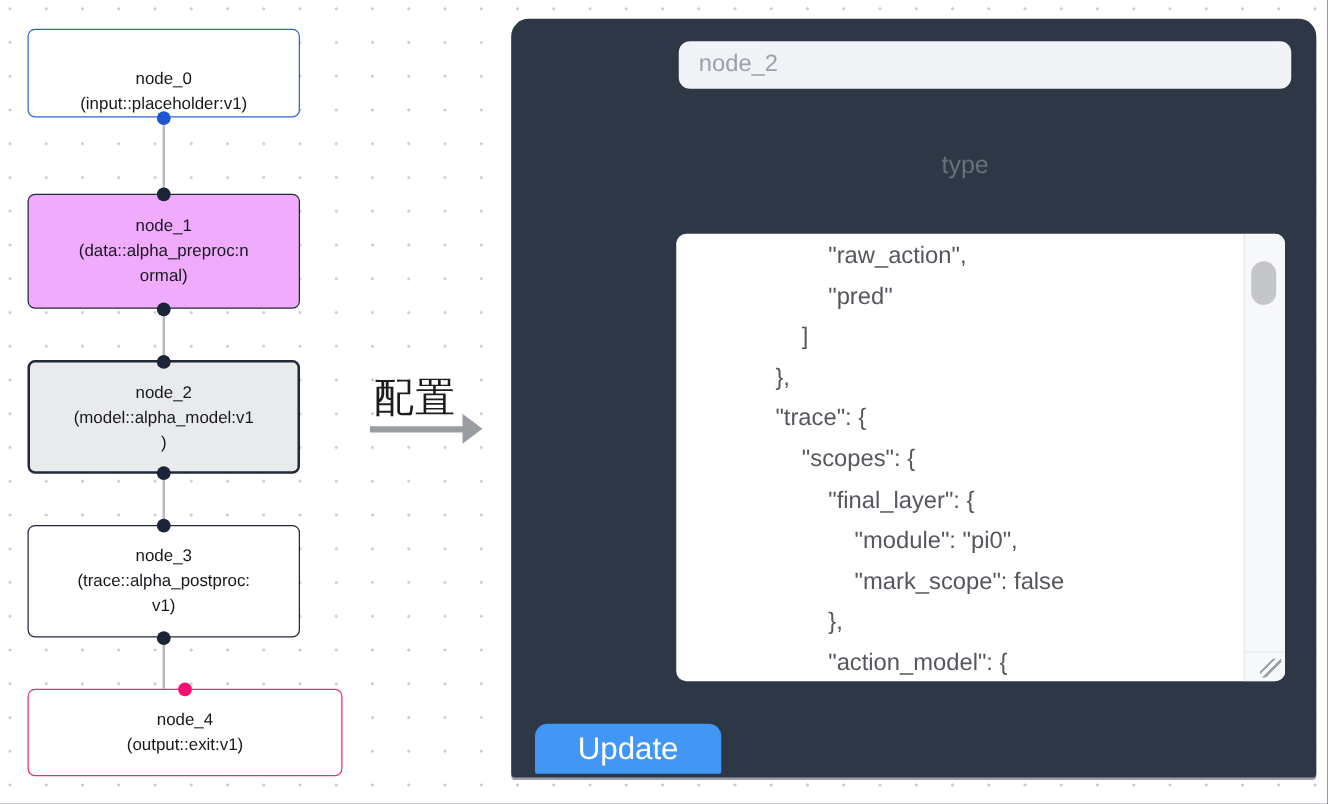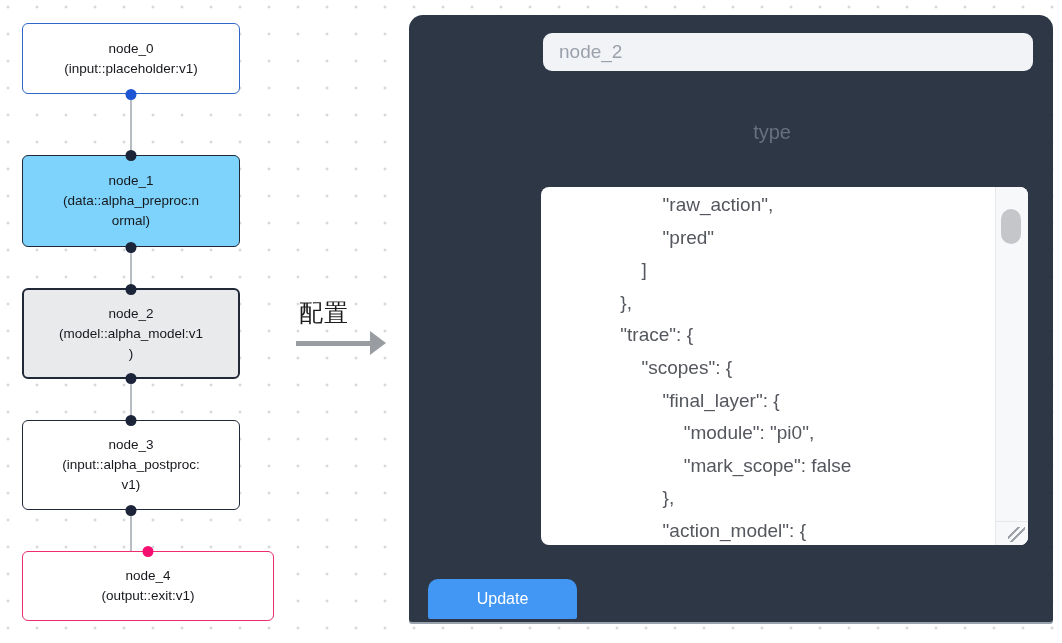--- a/index.html
+++ b/index.html
@@ -23,21 +23,21 @@
     font-size:13.5px;line-height:20px;color:#16181d;font-weight:500;
   }
   .edge{position:absolute;width:2px;background:#b7bcc3;}
   .port{
     position:absolute;width:11px;height:11px;border-radius:50%;
     left:50%;transform:translateX(-50%);
   }
   .port.top{top:-6.5px}
   .port.bottom{bottom:-6.5px}
   
-  .cfg-label{position:absolute;left:299px;top:297px;font-size:24px;color:#1c1c1c;letter-spacing:1px;}
+  .cfg-label{position:absolute;left:299px;top:297px;font-size:32px;color:#1c1c1c;letter-spacing:1px;}
   .arrow-shaft{position:absolute;left:296px;top:341px;width:76px;height:5px;background:#999da2;}
   .arrow-head{
     position:absolute;left:370px;top:331px;width:0;height:0;
     border-left:16px solid #999da2;border-top:12px solid transparent;border-bottom:12px solid transparent;
   }
   
   .panel{
     position:absolute;left:409px;top:15px;width:644px;height:607px;
     background:#2d3745;border-radius:14px 14px 3px 3px;
     box-shadow:0 2px 0 #99a1ac;
@@ -81,54 +81,54 @@
   }
   .grippie{
     position:absolute;right:3px;bottom:3px;width:17px;height:15px;
     background:linear-gradient(135deg,
       rgba(0,0,0,0) 0 7px,#9fa3a9 7px 9px,
       rgba(0,0,0,0) 9px 12px,#9fa3a9 12px 14px,rgba(0,0,0,0) 14px);
   }
   .update-btn{
     position:absolute;left:19px;top:564px;width:149px;height:40px;
     background:#4297f5;border:none;border-radius:10px 10px 2px 2px;
-    color:#ffffff;font-size:16px;font-family:"Liberation Sans",sans-serif;
+    color:#ffffff;font-size:25px;font-family:"Liberation Sans",sans-serif;
     cursor:pointer;
   }
 </style>
 </head>
 <body>
 
 <div class="stage">
     <div class="edge" style="left: 130px; top: 94px; height: 61px; background: rgb(183, 188, 195);"></div>
     <div class="edge" style="left: 130px; top: 247px; height: 41px; background: rgb(183, 188, 195);"></div>
     <div class="edge" style="left: 130px; top: 379px; height: 41px; background: rgb(183, 188, 195);"></div>
     <div class="edge" style="left: 130px; top: 510px; height: 41px; background: rgb(183, 188, 195);"></div>
-    <div class="node" style="left: 22px; top: 23px; width: 218px; height: 71px; border-color: rgb(49, 102, 201); background: rgb(255, 255, 255); border-width: 1.6px;">
+    <div class="node" style="left: 22px; top: 23px; width: 218px; height: 71px; border-color: rgb(49, 102, 201); background: rgb(255, 255, 255); border-width: 1.6px; align-items: flex-end;">
       <div class="node-label">node_0
 (input::placeholder:v1)</div>
       <span class="port bottom" style="background: rgb(29, 85, 212);"></span>
     </div>
-    <div class="node" style="left: 22px; top: 155px; width: 218px; height: 92px; border-color: rgb(33, 41, 56); background: #7dd3fc; border-width: 1.6px;">
+    <div class="node" style="left: 22px; top: 155px; width: 218px; height: 92px; border-color: rgb(33, 41, 56); background: #f0abfc; border-width: 1.6px;">
       <div class="node-label">node_1
 (data::alpha_preproc:n
 ormal)</div>
       <span class="port top" style="background: rgb(27, 36, 56);"></span>
       <span class="port bottom" style="background: rgb(27, 36, 56);"></span>
     </div>
     <div class="node selected" style="left: 22px; top: 288px; width: 218px; height: 91px; border-color: rgb(33, 41, 56); background: rgb(233, 234, 236); border-width: 2px;">
       <div class="node-label">node_2
 (model::alpha_model:v1
 )</div>
       <span class="port top" style="background: rgb(27, 36, 56);"></span>
       <span class="port bottom" style="background: rgb(27, 36, 56);"></span>
     </div>
     <div class="node" style="left: 22px; top: 420px; width: 218px; height: 90px; border-color: rgb(33, 41, 56); background: rgb(255, 255, 255); border-width: 1.6px;">
       <div class="node-label">node_3
-(input::alpha_postproc:
+(trace::alpha_postproc:
 v1)</div>
       <span class="port top" style="background: rgb(27, 36, 56);"></span>
       <span class="port bottom" style="background: rgb(27, 36, 56);"></span>
     </div>
     <div class="node" style="left: 22px; top: 551px; width: 252px; height: 70px; border-color: rgb(236, 45, 110); background: rgb(255, 255, 255); border-width: 1.6px;">
       <div class="node-label">node_4
 (output::exit:v1)</div>
       <span class="port top" style="background: rgb(244, 15, 112);"></span>
     </div>
   </div>

